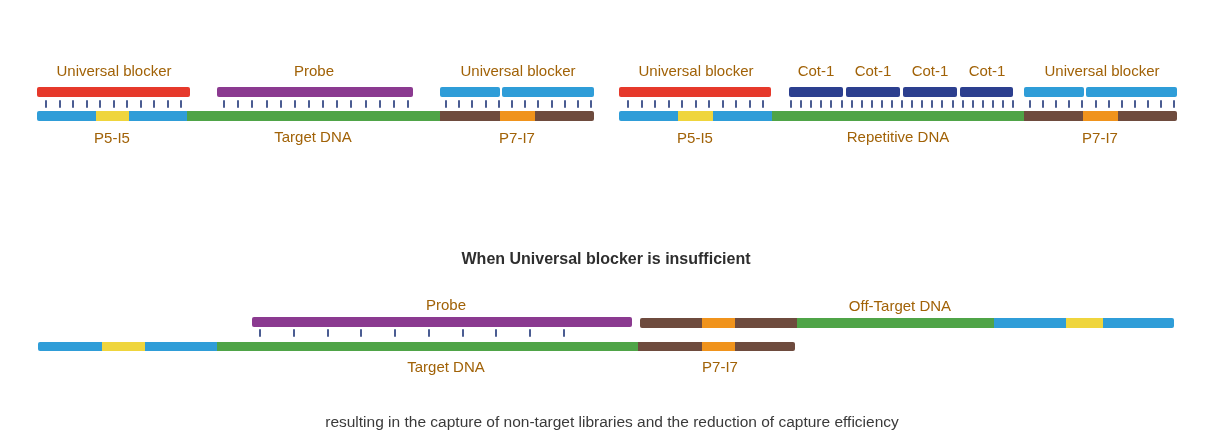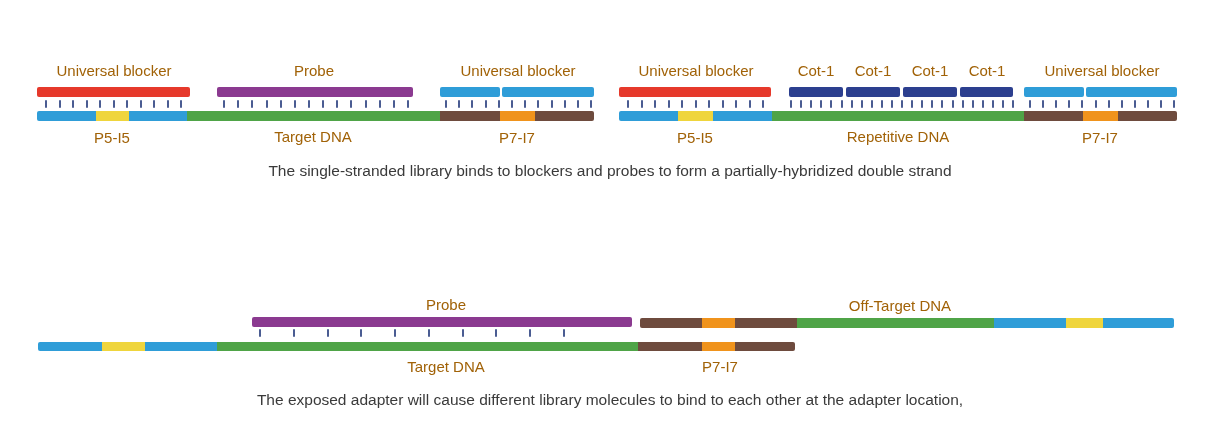--- a/index.html
+++ b/index.html
@@ -174,19 +174,19 @@
     <div class="txt" style="left: 873px; top: 71px;">Cot-1</div>
     <div class="txt" style="left: 930px; top: 71px;">Cot-1</div>
     <div class="txt" style="left: 987px; top: 71px;">Cot-1</div>
     <div class="txt" style="left: 1102px; top: 71px;">Universal blocker</div>
     <div class="txt" style="left: 112px; top: 138px;">P5-I5</div>
     <div class="txt" style="left: 313px; top: 137px;">Target DNA</div>
     <div class="txt" style="left: 517px; top: 138px;">P7-I7</div>
     <div class="txt" style="left: 695px; top: 138px;">P5-I5</div>
     <div class="txt" style="left: 898px; top: 137px;">Repetitive DNA</div>
     <div class="txt" style="left: 1100px; top: 138px;">P7-I7</div>
-    <div class="txt cap" style="left: 610px; top: 171px;">The single-stranded library binds to blockers and probes to form a partially-hybridized double strand</div>
+    <div class="txt ttl" style="left: 606px; top: 259px;">When Universal blocker is insufficient</div>
     <div class="txt" style="left: 446px; top: 305px;">Probe</div>
     <div class="txt" style="left: 900px; top: 306px;">Off-Target DNA</div>
     <div class="txt" style="left: 446px; top: 367px;">Target DNA</div>
     <div class="txt" style="left: 720px; top: 367px;">P7-I7</div>
-    <div class="txt cap" style="left: 610px; top: 400px;">The exposed adapter will cause different library molecules to bind to each other at the adapter location,</div>
+    <div class="txt cap" style="left: 612px; top: 422px;">resulting in the capture of non-target libraries and the reduction of capture efficiency</div>
   </div>
 
 </body></html>

